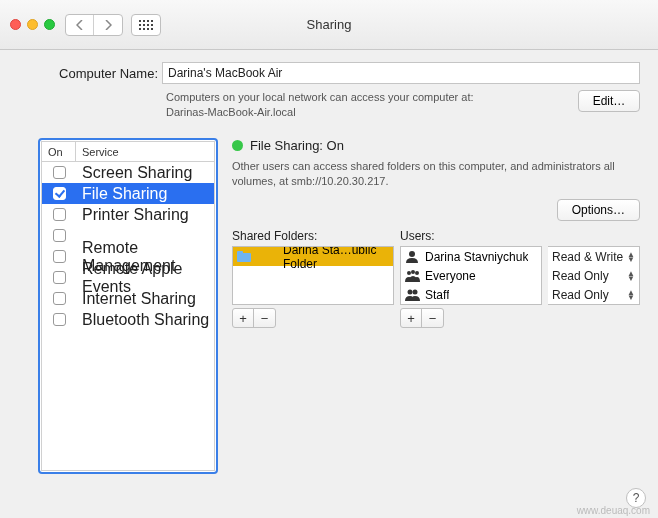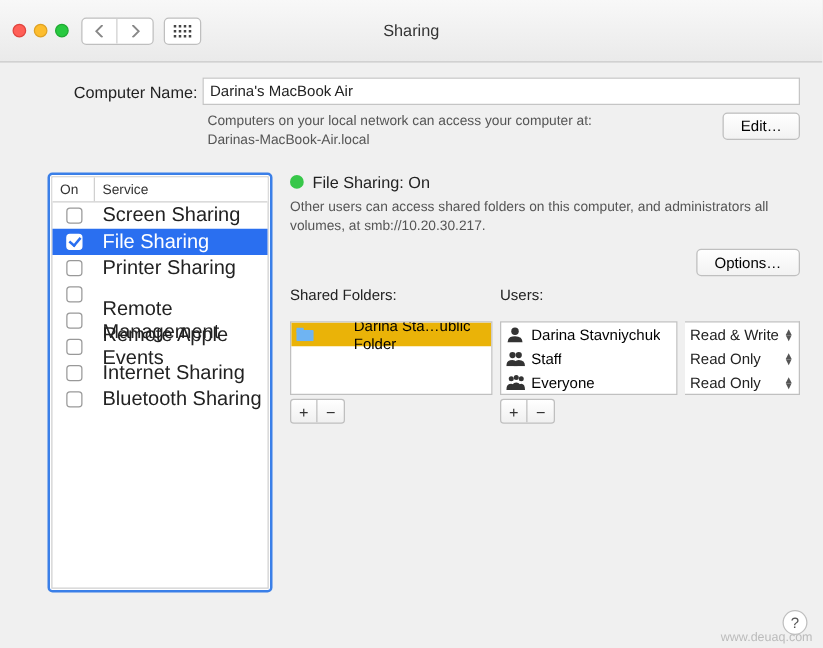--- a/index.html
+++ b/index.html
@@ -45,21 +45,21 @@
   .right{flex:1;}
   .status-row{display:flex;align-items:center;gap:7px;margin-bottom:6px;}
   .dot-green{width:11px;height:11px;border-radius:50%;background:#37c749;}
   .status-title{font-size:13px;color:#222;}
   .desc{font-size:11px;color:#555;line-height:15px;margin-bottom:10px;}
   .options-row{display:flex;justify-content:flex-end;margin-bottom:8px;}
   .options-btn{height:22px;padding:0 14px;border:1px solid #bfbfbf;border-radius:4px;background:linear-gradient(#fff,#f2f2f2);font-size:12px;}
   .lists-row{display:flex;gap:6px;}
   .list-col{display:flex;flex-direction:column;}
   .col1{width:162px;} .col2{width:142px;} .col3{width:92px;}
-  .list-title{font-size:12px;color:#222;margin-bottom:14px;}
+  .list-title{font-size:12px;color:#222;margin-bottom:3px;}
   .listbox{flex:1;border:1px solid #c0c0c0;background:#fff;height:138px;overflow:hidden;font-size:12px;}
   .list-row{display:flex;align-items:center;height:19px;padding:0 4px;gap:5px;}
   .list-row.sel{background:#eab308;gap:32px;}
   .folder-icon{width:14px;height:11px;display:inline-block;}
   .listbox.perm{border-left:none;}
   .perm-row{display:flex;align-items:center;justify-content:space-between;height:19px;padding:0 4px;font-size:12px;color:#222;}
   .stepper{display:flex;flex-direction:column;gap:0;line-height:5px;font-size:8px;color:#555;}
   .plusminus{display:flex;border:1px solid #bfbfbf;border-radius:3px;overflow:hidden;width:44px;height:20px;margin-top:3px;background:linear-gradient(#fff,#f0f0f0);}
   .pm-btn{width:22px;display:flex;align-items:center;justify-content:center;font-size:13px;color:#333;}
   .pm-btn:first-child{border-right:1px solid #bfbfbf;}
@@ -218,40 +218,40 @@
                   <svg width="15" height="13">
                     <circle cx="7" cy="4" r="3" fill="#333"></circle>
                     <path d="M1 13 Q1 8 7 8 Q13 8 13 13 Z" fill="#333"></path>
                   </svg>
                 </span>
                 <span style="white-space: nowrap; overflow: hidden; text-overflow: ellipsis;">Darina Stavniychuk</span>
               </div>
               <div class="list-row">
                 <span class="user-icon">
                   <svg width="15" height="13">
-                    <circle cx="5" cy="4" r="2.5" fill="#333"></circle>
-                    <circle cx="10" cy="4" r="2.5" fill="#333"></circle>
-                    <path d="M0 13 Q0 8 5 8 Q9 8 9 13 Z" fill="#333"></path>
-                    <path d="M6 13 Q6 8 10 8 Q15 8 15 13 Z" fill="#333"></path>
-                  </svg>
-                </span>
-                <span style="white-space: nowrap; overflow: hidden; text-overflow: ellipsis;">Staff</span>
-              </div>
-              <div class="list-row">
-                <span class="user-icon">
-                  <svg width="15" height="13">
                     <circle cx="4" cy="4" r="2" fill="#333"></circle>
                     <circle cx="8" cy="3" r="2" fill="#333"></circle>
                     <circle cx="12" cy="4" r="2" fill="#333"></circle>
                     <path d="M0 13 Q0 8 4 8 Q7 8 7 13 Z" fill="#333"></path>
                     <path d="M4 13 Q4 7 8 7 Q12 7 12 13 Z" fill="#333"></path>
                     <path d="M9 13 Q9 8 12 8 Q15 8 15 13 Z" fill="#333"></path>
                   </svg>
                 </span>
                 <span style="white-space: nowrap; overflow: hidden; text-overflow: ellipsis;">Everyone</span>
+              </div>
+              <div class="list-row">
+                <span class="user-icon">
+                  <svg width="15" height="13">
+                    <circle cx="5" cy="4" r="2.5" fill="#333"></circle>
+                    <circle cx="10" cy="4" r="2.5" fill="#333"></circle>
+                    <path d="M0 13 Q0 8 5 8 Q9 8 9 13 Z" fill="#333"></path>
+                    <path d="M6 13 Q6 8 10 8 Q15 8 15 13 Z" fill="#333"></path>
+                  </svg>
+                </span>
+                <span style="white-space: nowrap; overflow: hidden; text-overflow: ellipsis;">Staff</span>
               </div>
             </div>
           <div class="plusminus">
             <div class="pm-btn">+</div>
             <div class="pm-btn">−</div>
           </div>
         </div>
         <div class="list-col col3">
           <div class="list-title">&nbsp;</div>
           <div class="listbox perm" id="perm-box">

